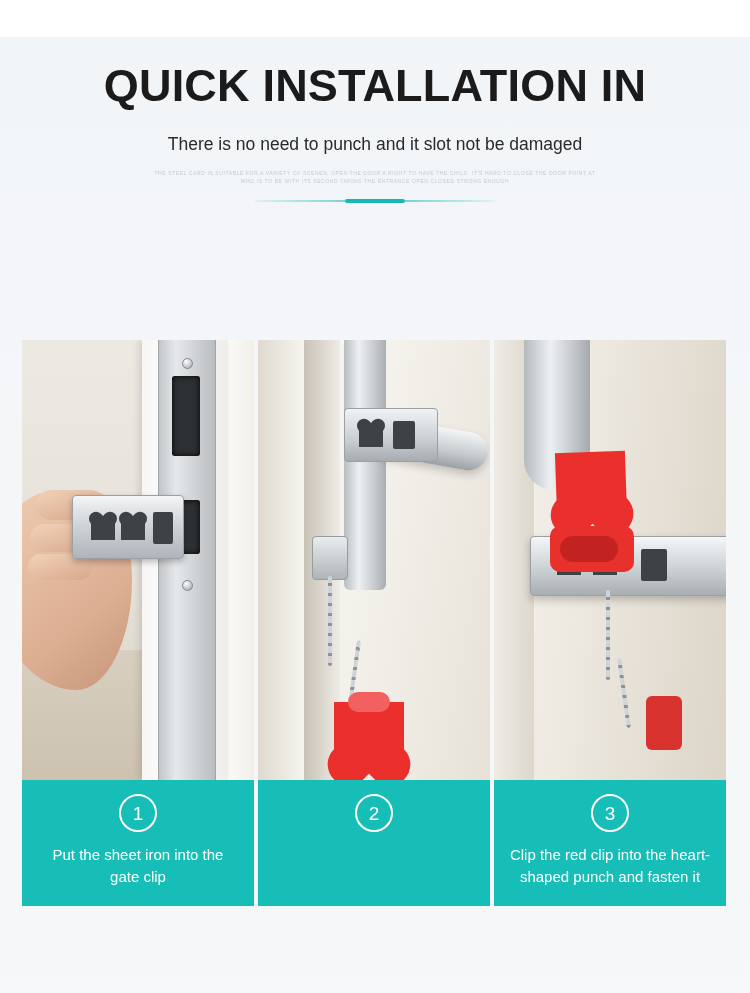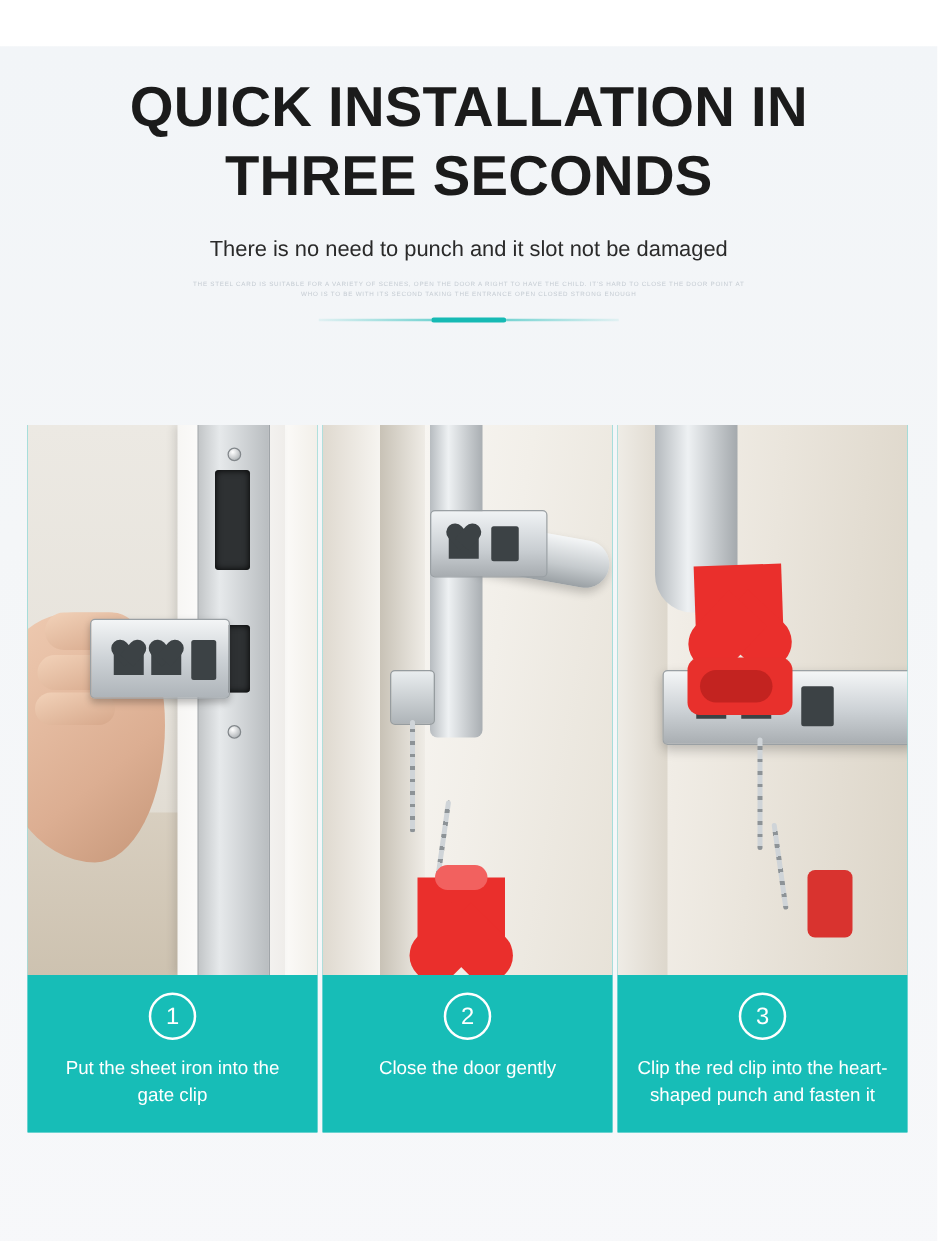--- a/index.html
+++ b/index.html
@@ -308,21 +308,20 @@
   }
 </style>
 </head>
 <body>
 
 <div class="page">
 
   <div class="header">
     <div class="title">
       <div>QUICK INSTALLATION IN</div>
-      <div>THREE SECONDS</div>
     </div>
     <div class="subtitle">There is no need to punch and it slot not be damaged</div>
     <div class="microtext">THE STEEL CARD IS SUITABLE FOR A VARIETY OF SCENES, OPEN THE DOOR A RIGHT TO HAVE THE CHILD. IT'S HARD TO CLOSE THE DOOR POINT AT WHO IS TO BE WITH ITS SECOND TAKING THE ENTRANCE OPEN CLOSED STRONG ENOUGH</div>
     <div class="divider">
       <div class="seg left"></div>
       <div class="seg mid"></div>
       <div class="seg right"></div>
     </div>
   </div>
 
@@ -374,21 +373,20 @@
 
         <div class="s2-pad"></div>
         <div class="chain" style="left:70px; top:236px; height:90px;"></div>
         <div class="chain" style="left:92px; top:300px; height:100px; transform:rotate(8deg);"></div>
 
         <div class="heart-shape" style="left:76px; top:362px;"></div>
         <div class="red-heart" style="left:90px; top:352px; width:42px; height:20px; background:#f2615f; border-radius:12px;"></div>
       </div>
       <div class="caption">
         <div class="badge">2</div>
-        <div class="cap-text">Close the door gently</div>
       </div>
     </div>
 
     <div class="step">
       <div class="photo">
         <div class="s3-door"></div>
         <div class="s3-jamb"></div>
         <div class="s3-handle"></div>
 
         <div class="s3-bar">

